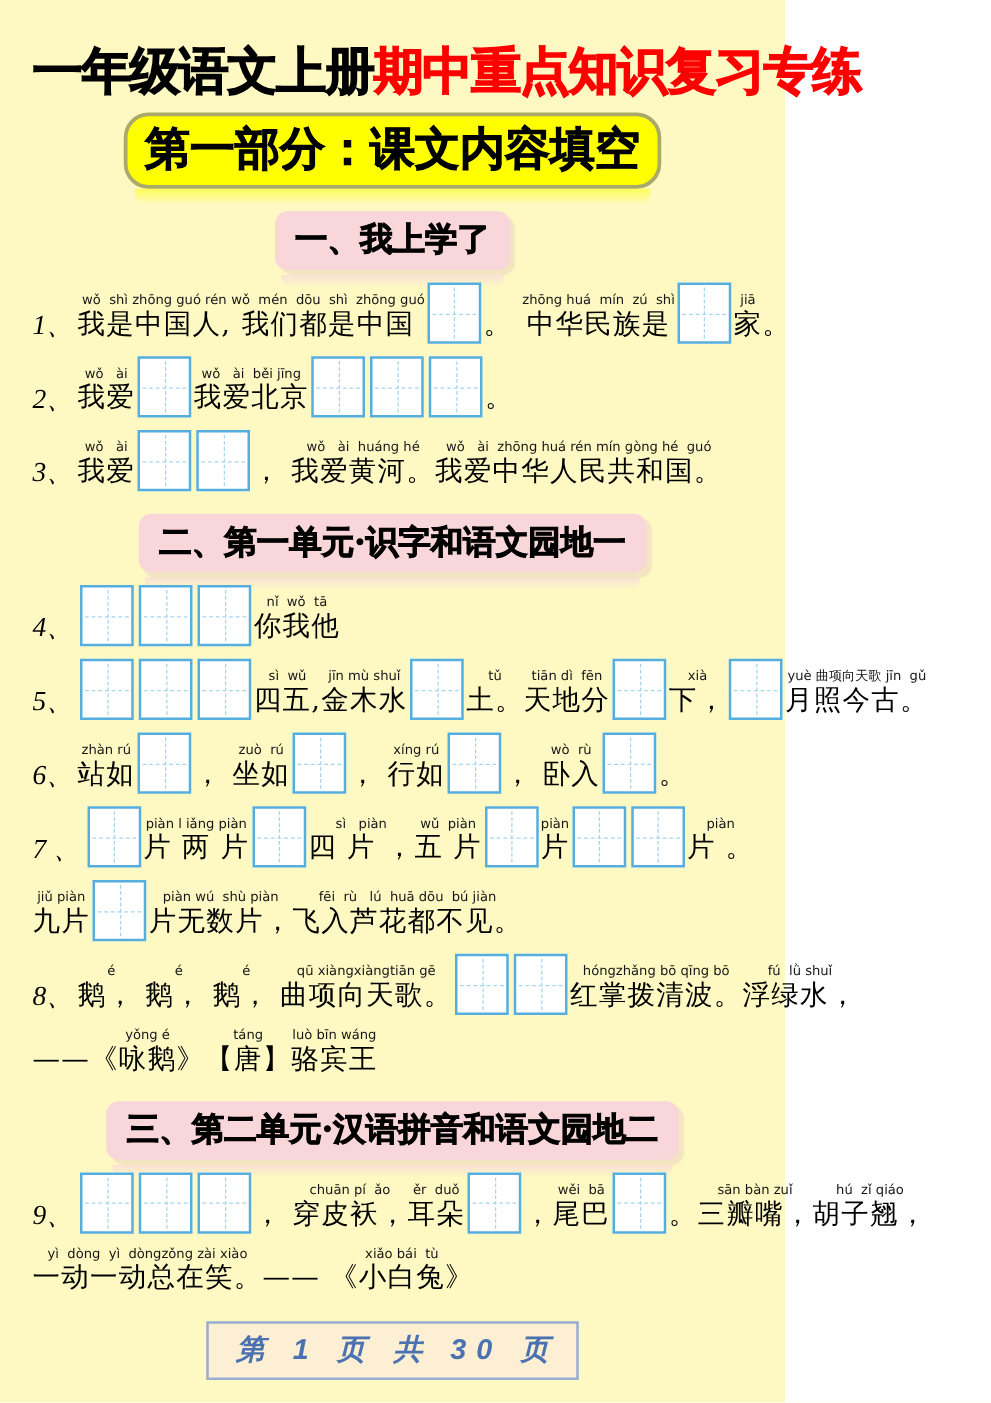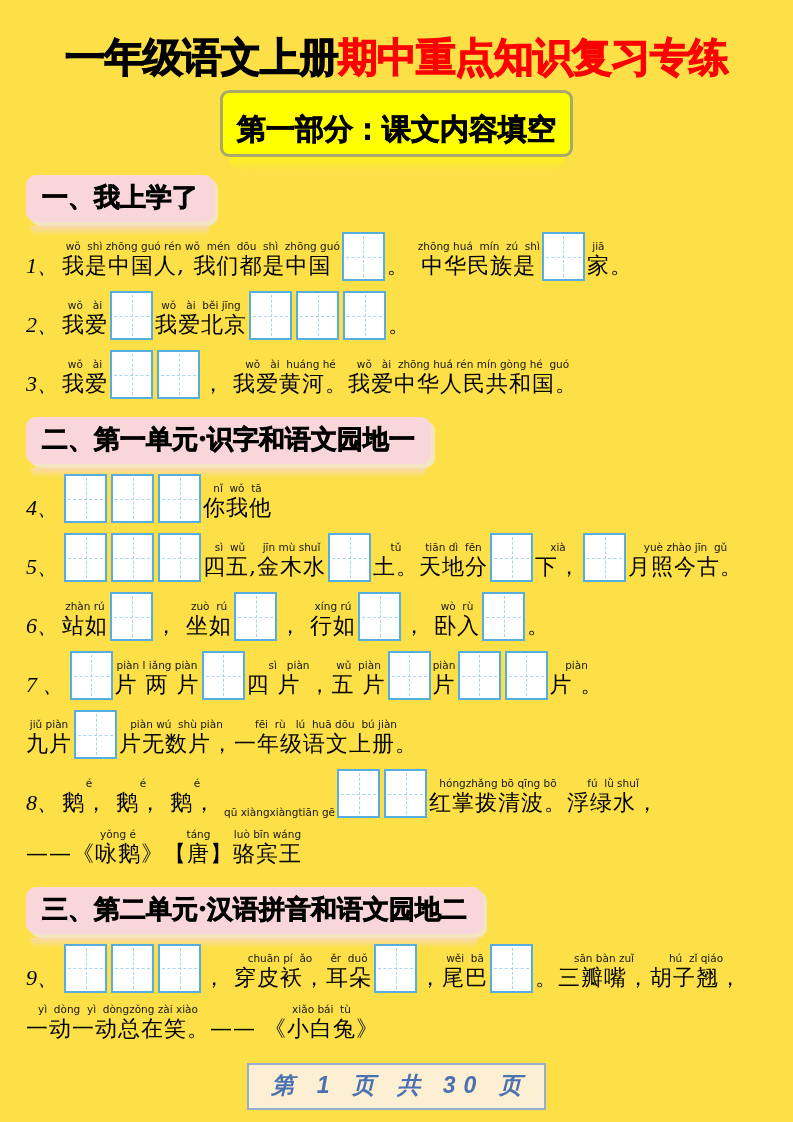--- a/index.html
+++ b/index.html
@@ -1,32 +1,32 @@
 <!DOCTYPE html>
 <html><head>
 <meta charset="utf-8">
 <style>
   html,body{margin:0;padding:0;background:#ffffff;}
   body{width:793px;height:1122px;overflow:hidden;font-family:"DejaVu Sans",sans-serif;}
-  .page{box-sizing:border-box;width:793px;height:1122px;padding:34px 26px 0 26px;background:#fde047;}
+  .page{box-sizing:border-box;width:628px;height:1122px;padding:34px 26px 0 26px;background:#fef9c3;}
 
   .title{text-align:center;white-space:nowrap;font-family:"DejaVu Serif",serif;
          font-weight:900;font-size:40px;line-height:1.15;letter-spacing:-1px;
          -webkit-text-stroke:1.2px currentColor;}
   .title .red{color:#ff0000;}
 
   .subtitle-row{display:flex;justify-content:center;margin-top:10px;}
-  .subtitle{position:relative;background:#ffff00;border:3px solid #a9a96a;border-radius:9px;
-            padding:17px 14px 4px;font-size:29px;font-weight:900;color:#000;
+  .subtitle{position:relative;background:#ffff00;border:3px solid #a9a96a;border-radius:20px;
+            padding:2px 14px 4px;font-size:36px;font-weight:900;color:#000;
             font-family:"DejaVu Serif",serif;-webkit-text-stroke:0.8px #000;}
   .subtitle::after{content:"";position:absolute;left:6px;right:6px;top:calc(100% + 3px);height:13px;
             background:linear-gradient(to bottom,rgba(255,255,0,0.55),rgba(255,255,0,0));
             border-radius:0 0 8px 8px;}
 
-  .sec-header-row{margin:18px 0 4px;}
+  .sec-header-row{margin:18px 0 4px;text-align:center;}
   .sec-header{position:relative;display:inline-block;background:#f8d6d9;border-radius:10px;
             padding:5px 16px 7px;font-size:26px;font-weight:900;color:#000;
             font-family:"DejaVu Serif",serif;-webkit-text-stroke:0.8px #000;
             box-shadow:4px 4px 1px #f3e5c2;}
   .sec-header::after{content:"";position:absolute;left:5px;right:5px;top:calc(100% + 4px);height:10px;
             background:linear-gradient(to bottom,rgba(248,214,217,0.7),rgba(248,214,217,0));
             border-radius:0 0 8px 8px;}
 
   .line{display:flex;align-items:flex-end;margin:10px 0 4px;flex-wrap:nowrap;}
   .seg{display:inline-flex;flex-direction:column;align-items:center;flex:none;}
@@ -155,21 +155,21 @@
           <span class="py">tiān dì  fēn</span>
           <span class="hz">天地分</span>
         </span>
         <span class="box"></span>
         <span class="seg">
           <span class="py">xià</span>
           <span class="hz">下，</span>
         </span>
         <span class="box"></span>
         <span class="seg">
-          <span class="py">yuè zhào jīn  gǔ</span>
+          <span class="py">yuè 曲项向天歌 jīn  gǔ</span>
           <span class="hz">月照今古。</span>
         </span>
       </div>
       <div class="line">
         <span class="num">6、</span>
         <span class="seg">
           <span class="py">zhàn rú</span>
           <span class="hz">站如</span>
         </span>
         <span class="box"></span>
@@ -234,39 +234,40 @@
           <span class="py">jiǔ piàn</span>
           <span class="hz">九片</span>
         </span>
         <span class="box"></span>
         <span class="seg">
           <span class="py">piàn wú  shù piàn</span>
           <span class="hz">片无数片，</span>
         </span>
         <span class="seg">
           <span class="py">fēi  rù   lú  huā dōu  bú jiàn</span>
-          <span class="hz">一年级语文上册。</span>
+          <span class="hz">飞入芦花都不见。</span>
         </span>
       </div>
       <div class="line">
         <span class="num">8、</span>
         <span class="seg">
           <span class="py">é</span>
           <span class="hz">鹅， </span>
         </span>
         <span class="seg">
           <span class="py">é</span>
           <span class="hz">鹅， </span>
         </span>
         <span class="seg">
           <span class="py">é</span>
           <span class="hz">鹅， </span>
         </span>
         <span class="seg">
           <span class="py">qū xiàngxiàngtiān gē</span>
+          <span class="hz">曲项向天歌。</span>
         </span>
         <span class="box"></span>
         <span class="box"></span>
         <span class="seg">
           <span class="py">hóngzhǎng bō qīng bō</span>
           <span class="hz">红掌拨清波。</span>
         </span>
         <span class="seg">
           <span class="py">fú  lǜ shuǐ</span>
           <span class="hz">浮绿水，</span>

